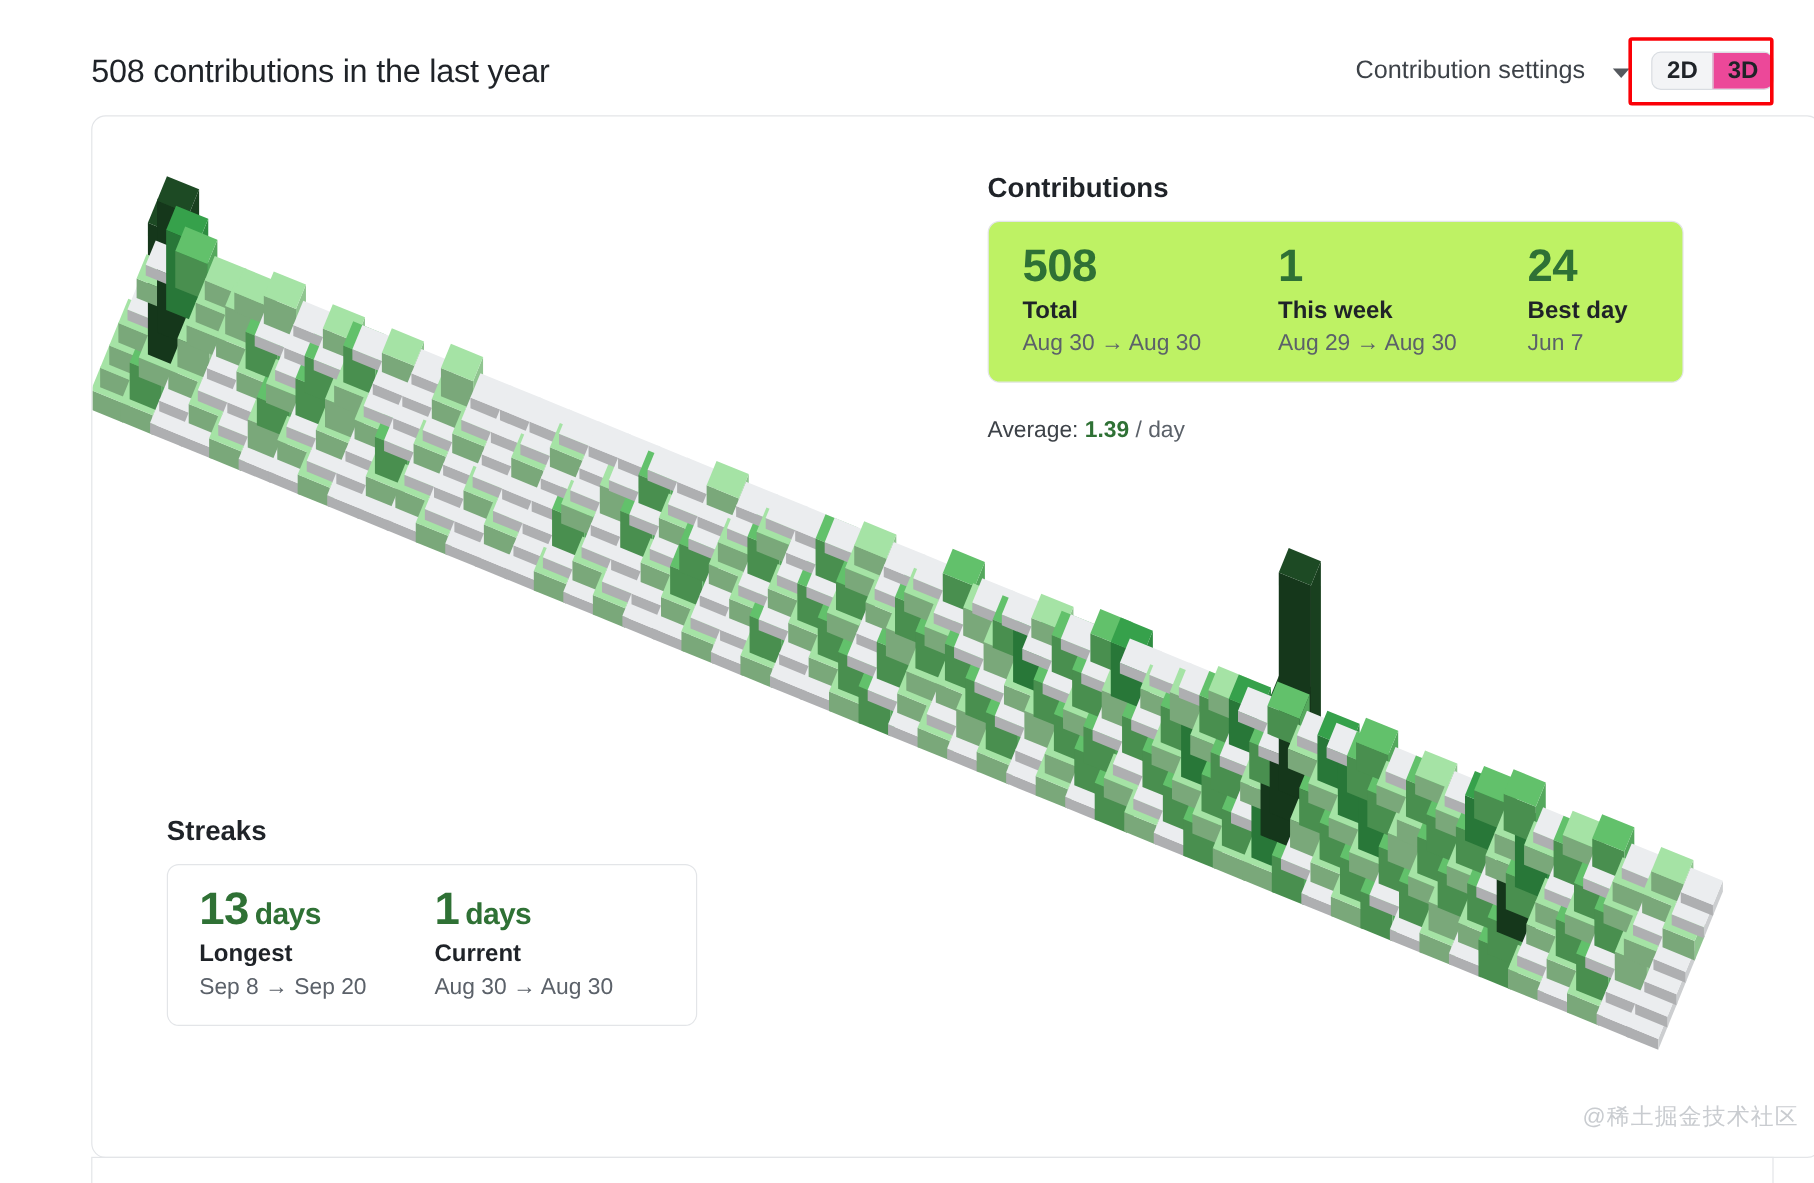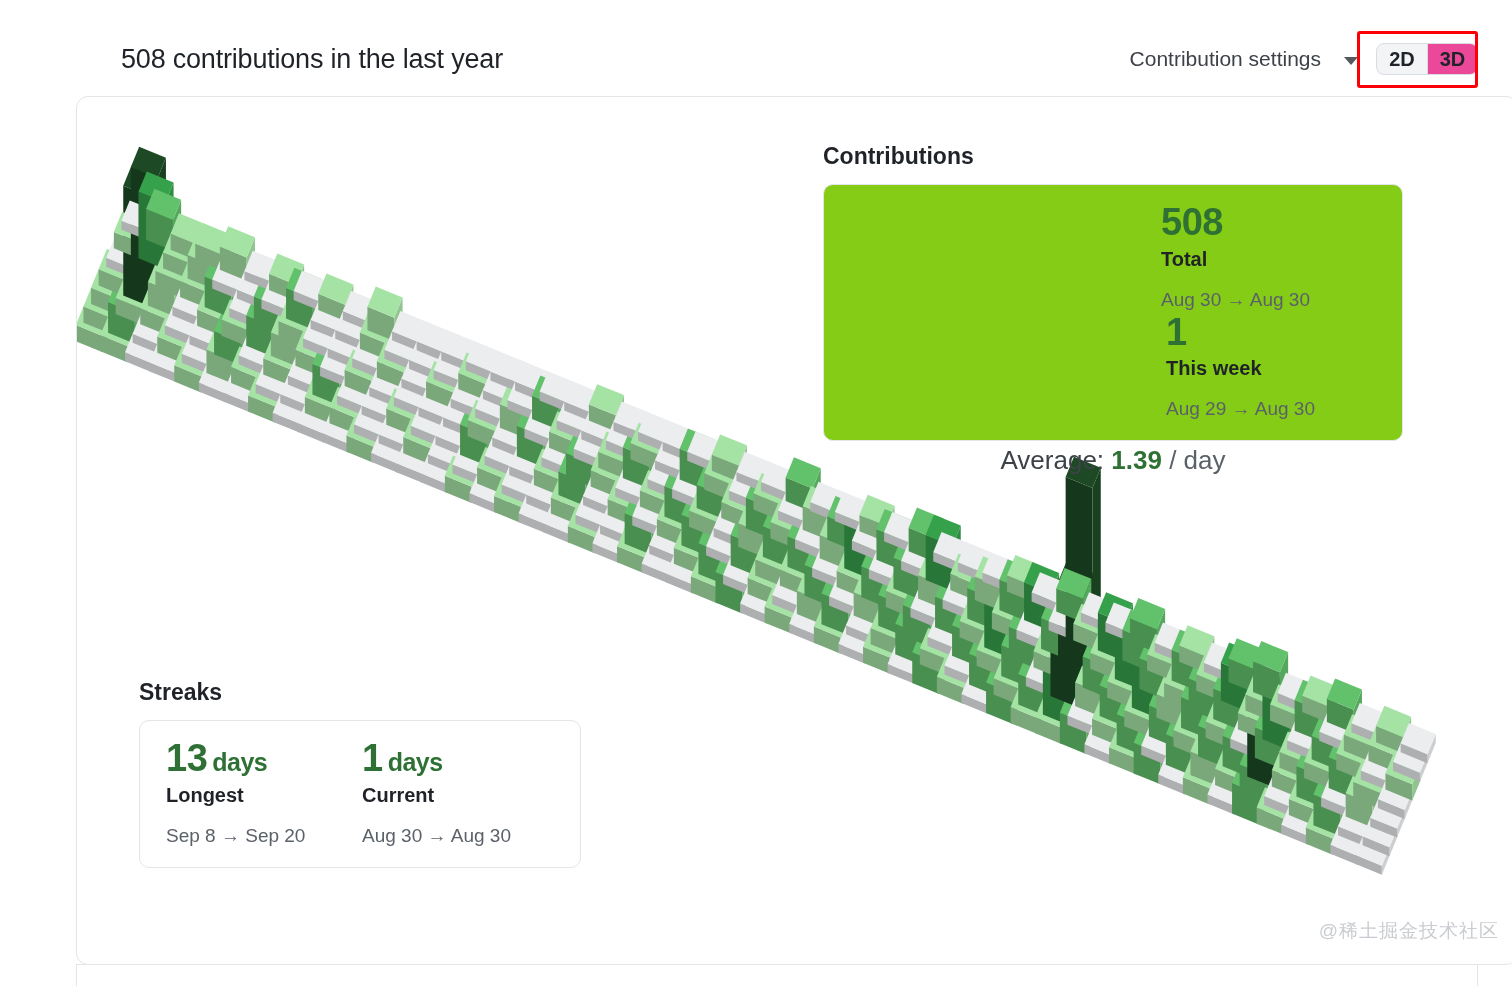--- a/index.html
+++ b/index.html
@@ -15,21 +15,20 @@
   #root { position: relative; width: 1512px; height: 986px; }
 
   
   .header {
     position: absolute; left: 76px; top: 30px; width: 1402px; height: 58px;
     display: flex; align-items: center; justify-content: space-between;
   }
   .page-title {
     font-size: 27px; font-weight: 400; color: #1f2328; letter-spacing: -0.2px;
     white-space: nowrap;
-    margin-left: 45px;
   }
   .header-right { display: flex; align-items: center; gap: 0px; }
   .contrib-settings {
     display: flex; align-items: center; gap: 23px;
     font-size: 21px; color: #3d4248; cursor: pointer;
     padding-right: 18px; white-space: nowrap;
   }
   .caret-down {
     width: 0; height: 0;
     border-left: 7px solid transparent;
@@ -84,45 +83,45 @@
   }
 
   
   .contrib-block {
     position: absolute; left: 746px; top: 46px; width: 580px;
   }
   .block-heading {
     font-size: 23px; font-weight: 700; color: #1f2328; margin-bottom: 14px;
   }
   .stats-card {
-    border: 1px solid #e3e5e8; border-radius: 10px; background: #84cc16;
+    border: 1px solid #e3e5e8; border-radius: 10px; background: #bef264;
     padding: 16px 28px 20px 28px;
-    display: flex; align-items: flex-end; gap: 0; flex-direction: column;
+    display: flex; align-items: center; gap: 0;
   }
   .stat-col { flex: 0 0 auto; }
   .stat-col.c0 { width: 213px; }
   .stat-col.c1 { width: 208px; }
   .stat-col.c2 { width: auto; }
   .stat-num {
     font-size: 38px; font-weight: 700; color: #2f7135; line-height: 1.12;
     letter-spacing: -0.5px;
   }
   .stat-num .unit {
     font-size: 25px; font-weight: 700; color: #2f7135; margin-left: 5px;
   }
   .stat-label {
     font-size: 20px; font-weight: 700; color: #1f2328; margin-top: 4px;
   }
   .stat-range {
-    font-size: 19px; font-weight: 400; color: #5b6169; margin-top: 18px;
+    font-size: 19px; font-weight: 400; color: #5b6169; margin-top: 5px;
     white-space: nowrap;
   }
   .average-line {
-    margin-top: 4px; text-align: center;
-    font-size: 26px; color: #3d4248;
+    margin-top: 29px; text-align: left;
+    font-size: 19px; color: #3d4248;
   }
   .average-line .avg-val { font-weight: 700; color: #2f7135; }
   .average-line .avg-unit { color: #5b6169; }
 
   
   .streaks-block {
     position: absolute; left: 62px; top: 582px; width: 450px;
   }
   .streaks-card {
     border: 1px solid #e3e5e8; border-radius: 10px; background: #fff;
@@ -1282,20 +1281,25 @@
       <div class="stat-col c0">
         <div class="stat-num">508</div>
         <div class="stat-label">Total</div>
         <div class="stat-range">Aug 30 → Aug 30</div>
       </div>
       <div class="stat-col c1">
         <div class="stat-num">1</div>
         <div class="stat-label">This week</div>
         <div class="stat-range">Aug 29 → Aug 30</div>
       </div>
+      <div class="stat-col c2">
+        <div class="stat-num">24</div>
+        <div class="stat-label">Best day</div>
+        <div class="stat-range">Jun 7</div>
+      </div>
     </div>
     <div class="average-line">
       <span>Average:</span>
       <span class="avg-val">1.39</span>
       <span class="avg-unit">/ day</span>
     </div>
   </div>
 
   <div class="streaks-block">
     <div class="block-heading">Streaks</div>

